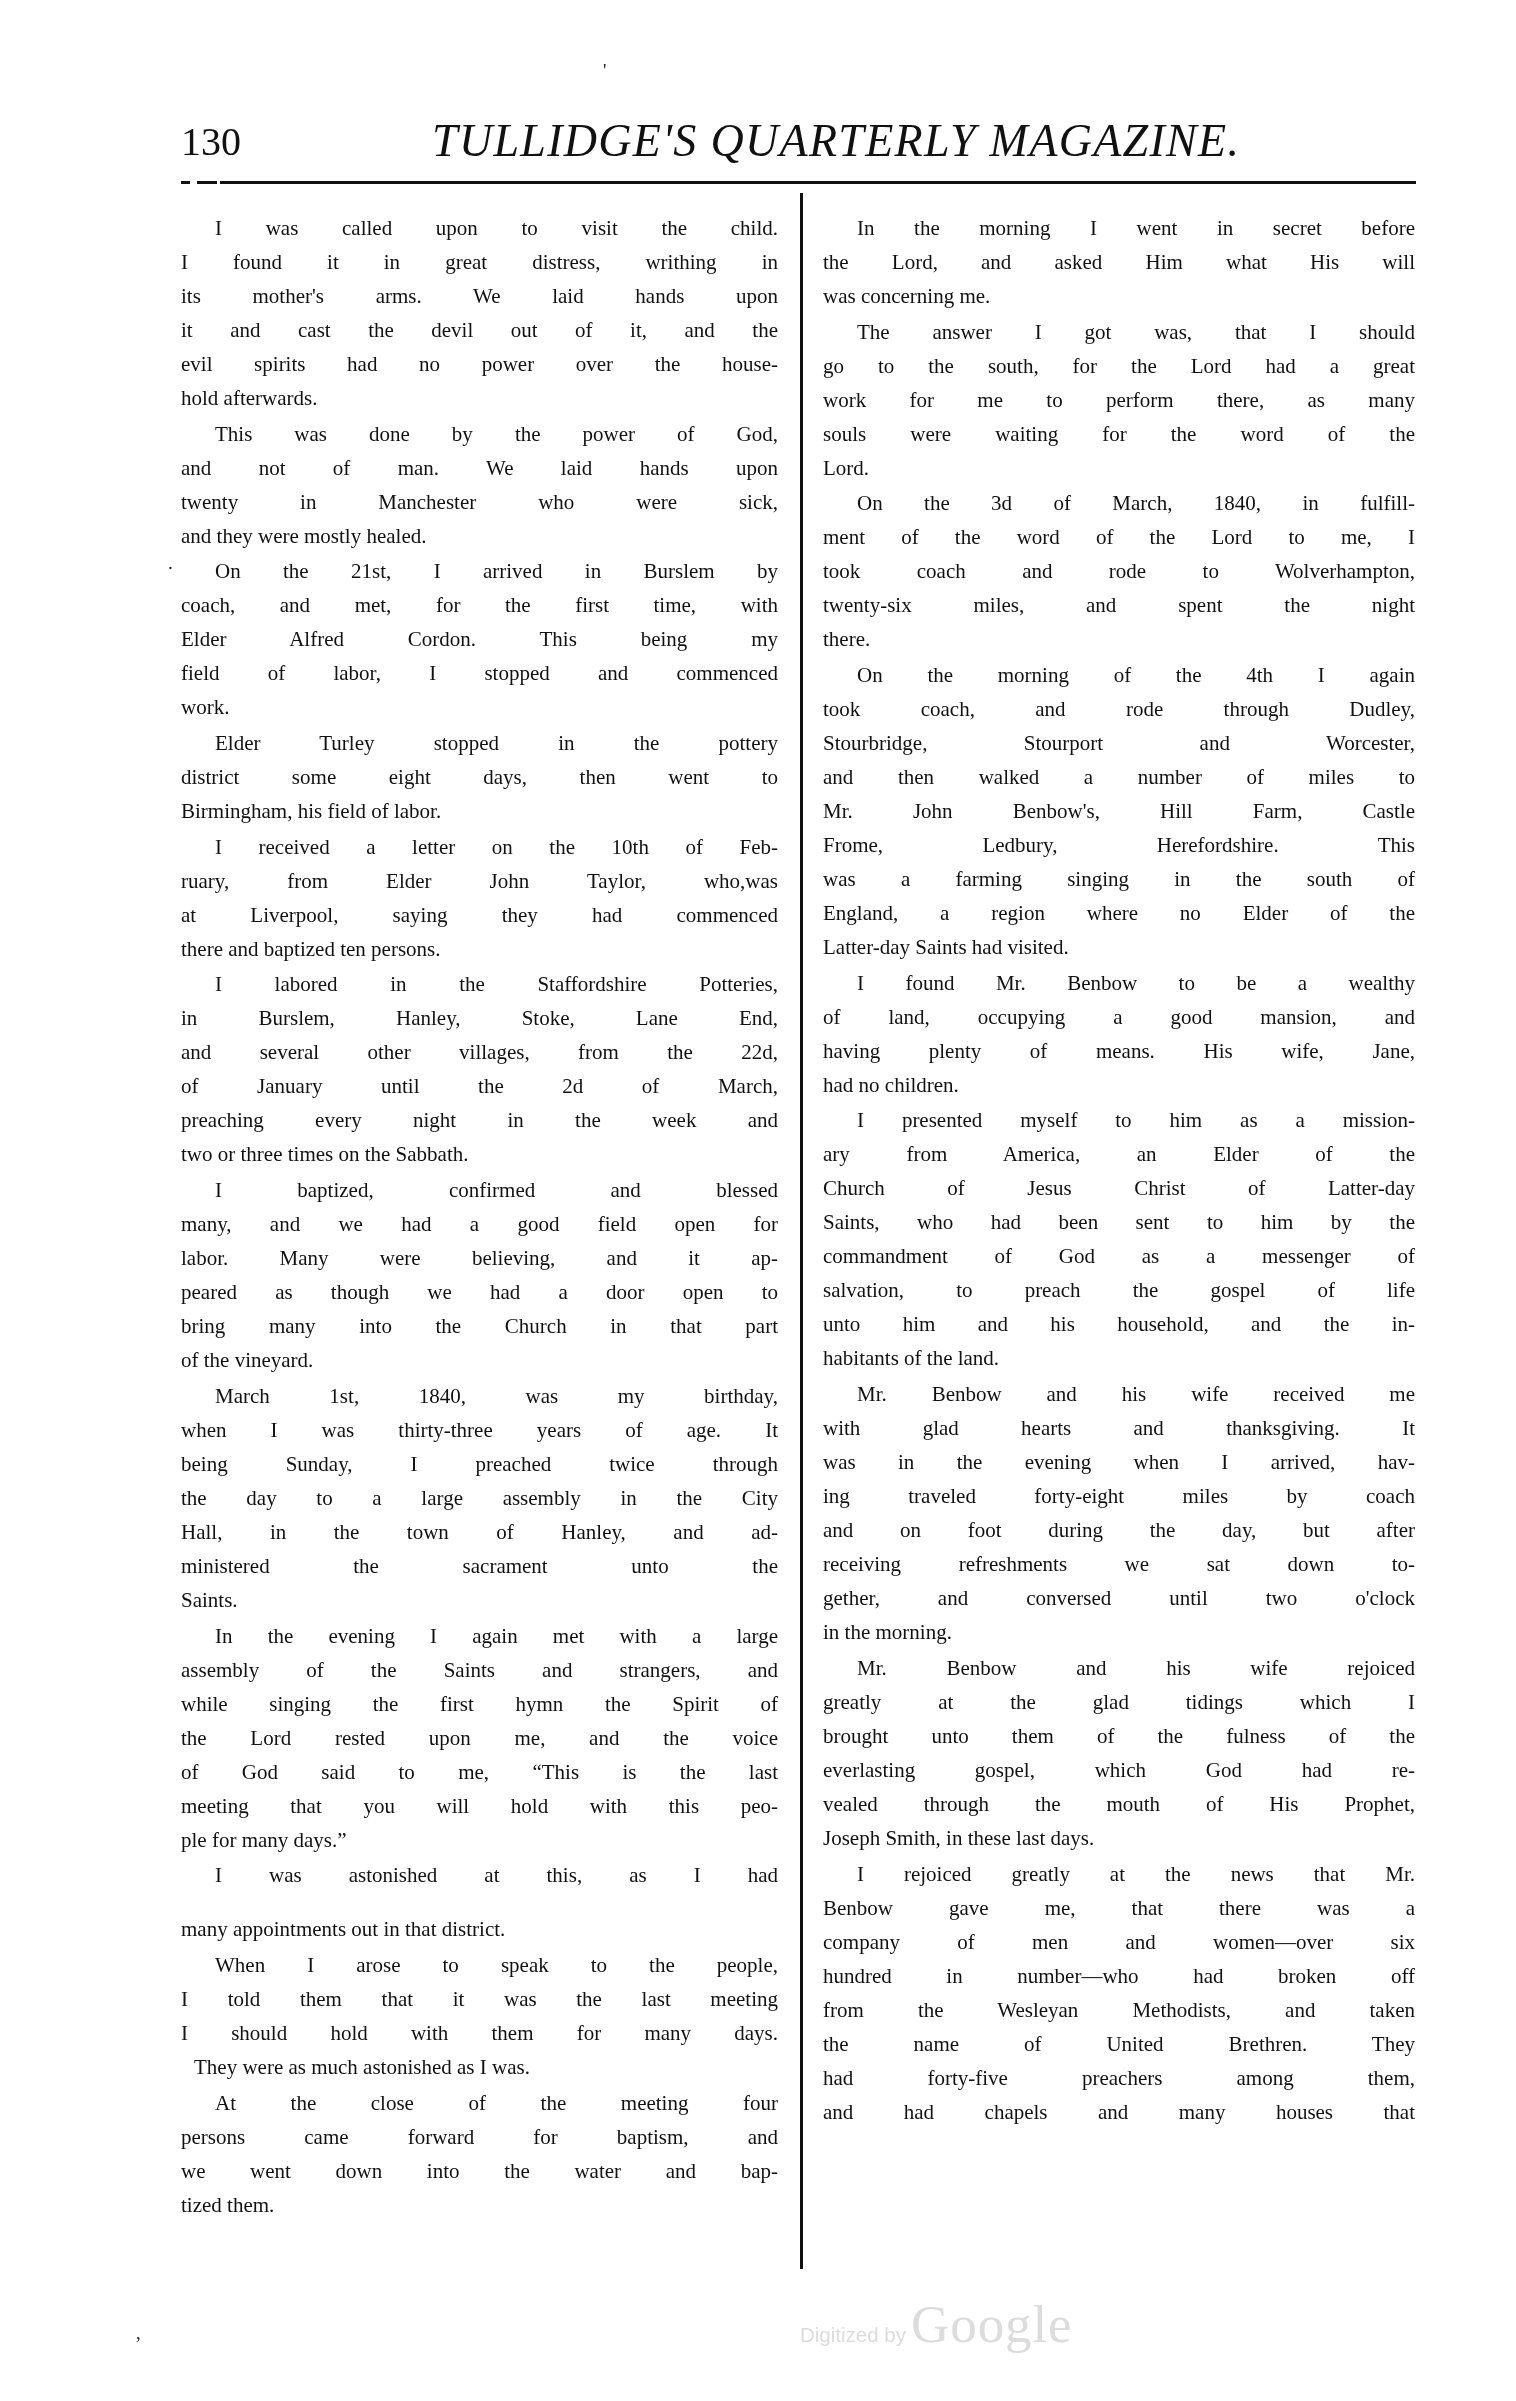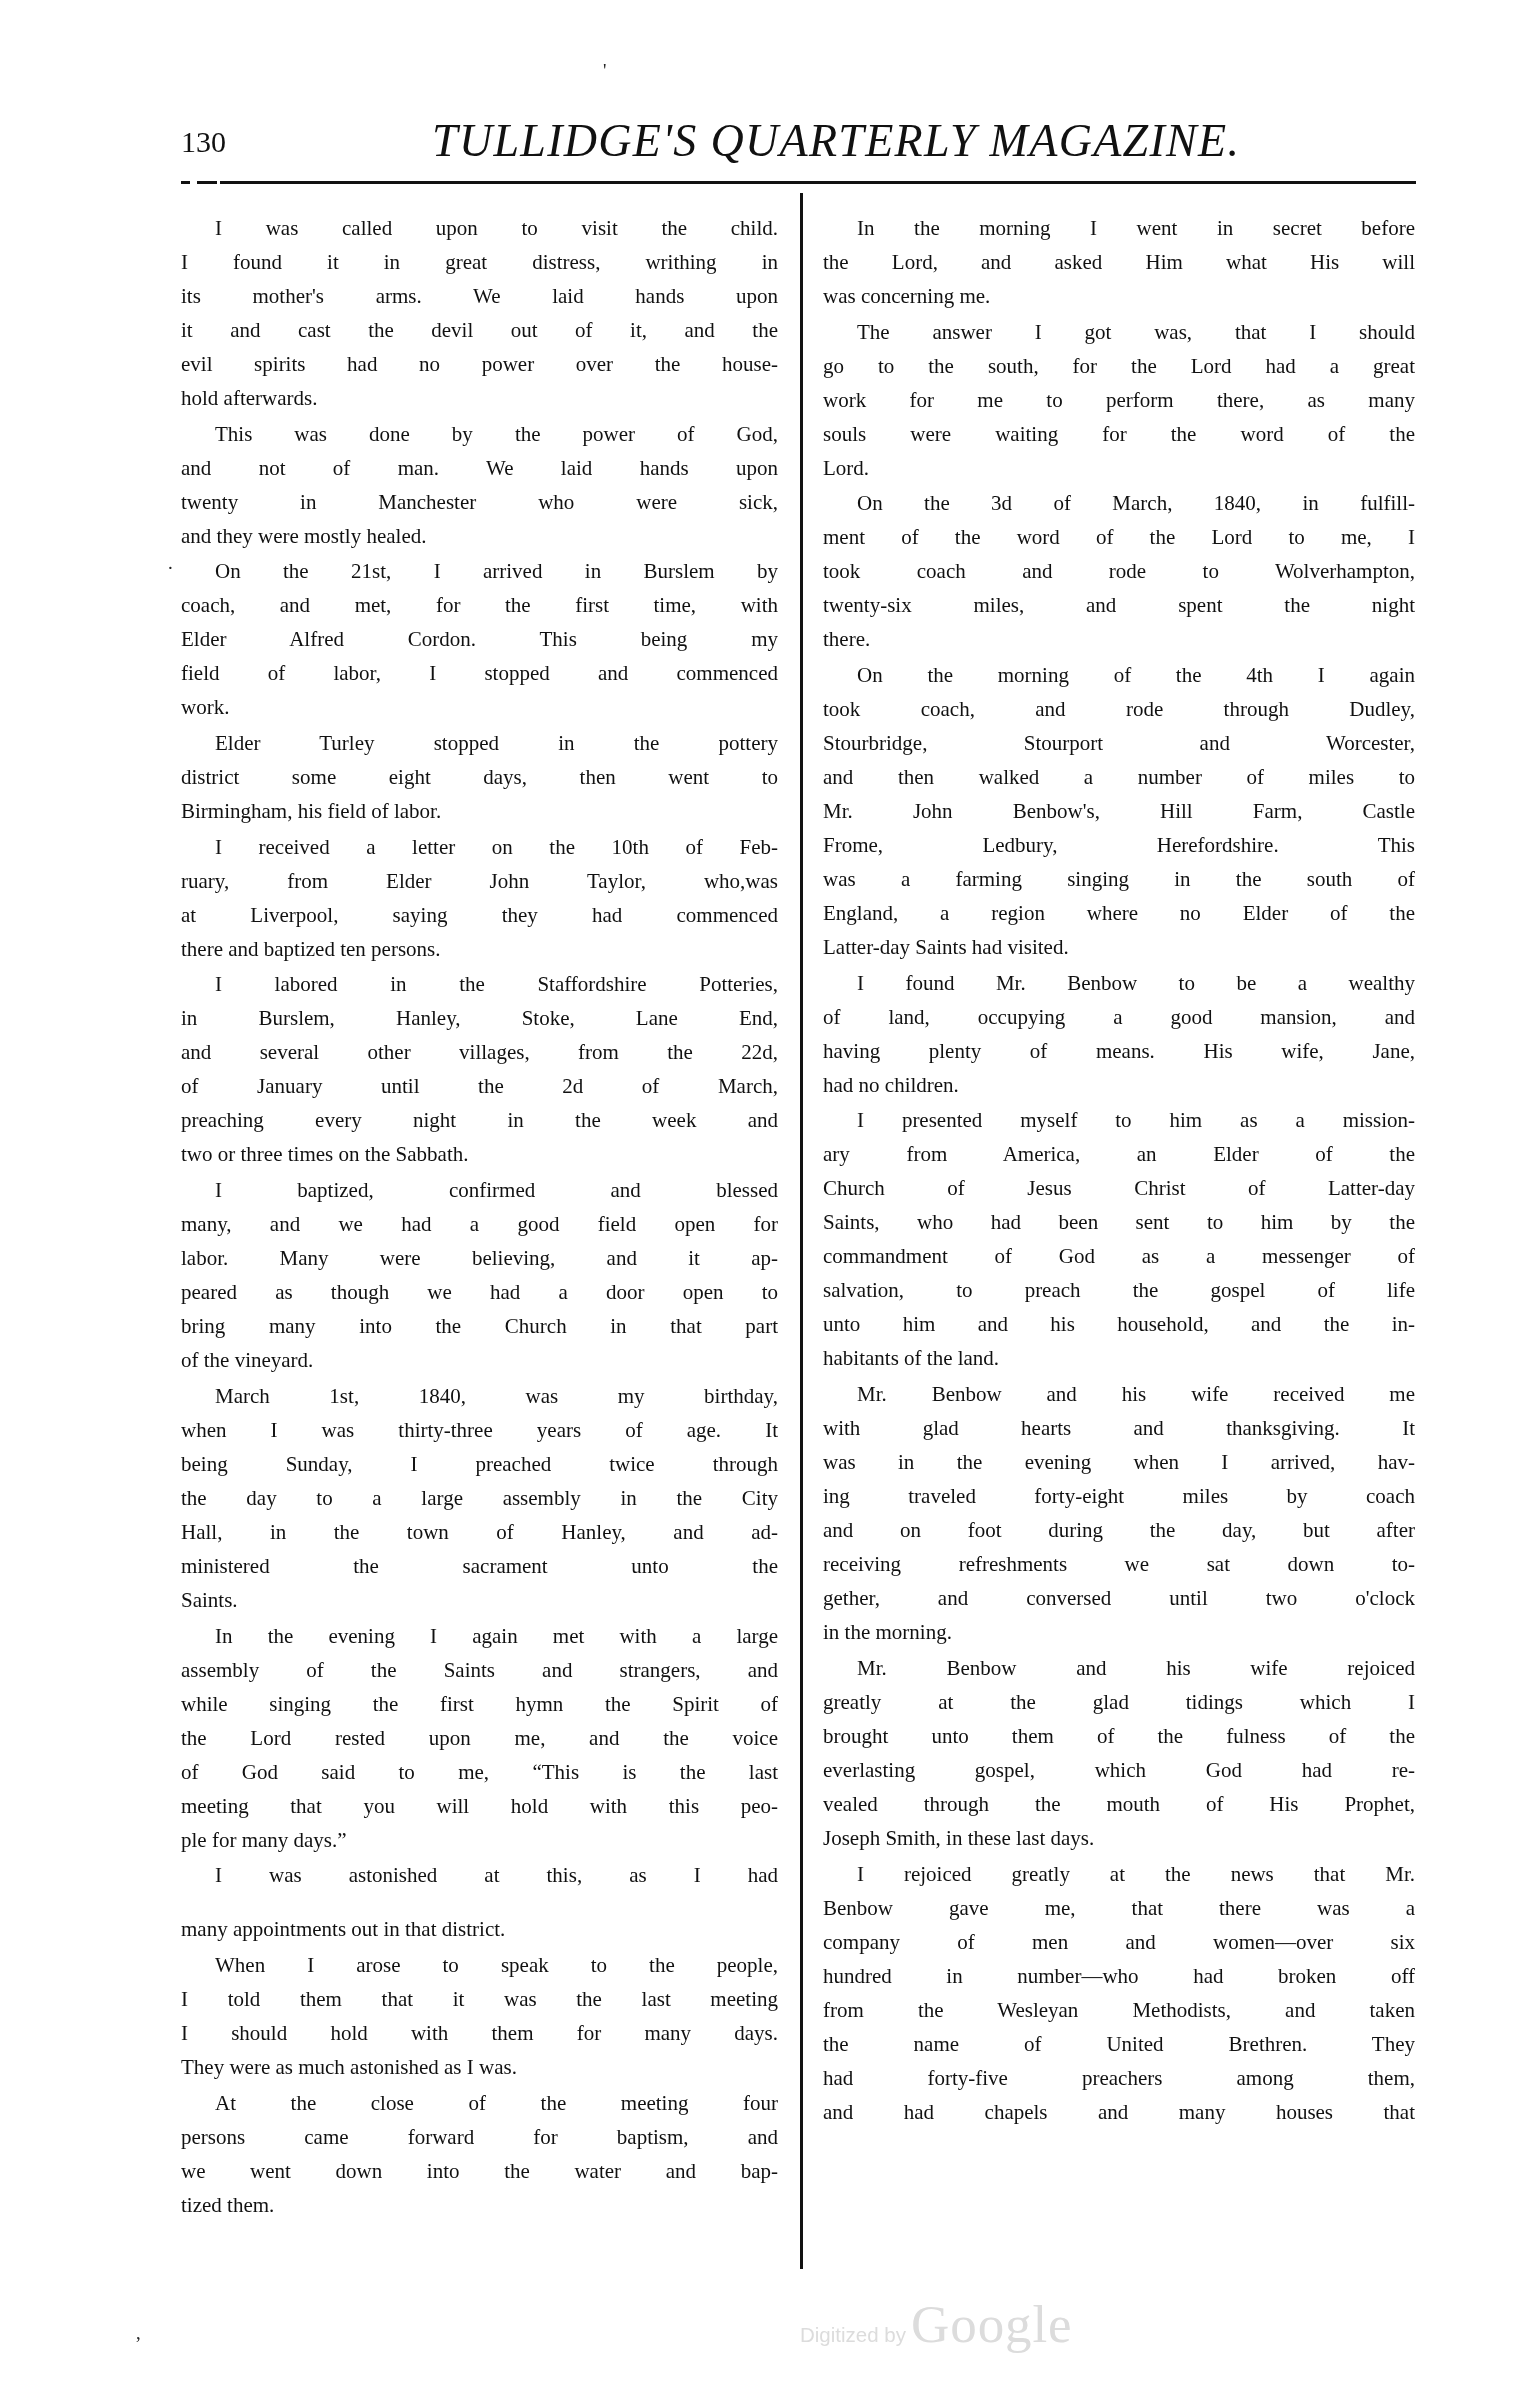--- a/index.html
+++ b/index.html
@@ -1,18 +1,18 @@
 <!DOCTYPE html>
 <html style="font-size:13.7px"><head>
 <meta charset="utf-8">
 <style>
   html, body { margin: 0; padding: 0; background: #ffffff; }
   body { width: 1516px; height: 2401px; position: relative; overflow: hidden;
          font-family: "Liberation Serif", "DejaVu Serif", serif; color: #111; }
-  .page-number { position: absolute; left: 181px; top: 125px; font-size: 30px; line-height: 34px; }
+  .page-number { position: absolute; left: 181px; top: 125px; font-size: 40px; line-height: 34px; }
   .running-head { position: absolute; left: 432px; top: 122px; width: 753px; font-size: 46px;
                   line-height: 38px; font-style: italic; letter-spacing: 1.3px; white-space: nowrap; }
   .head-rule { position: absolute; left: 181px; top: 181px; width: 1235px; height: 2.6px; background: #111; }
   .head-rule-dash { position: absolute; top: 181px; height: 2.6px; background: #fff; }
   .stray-mark { position: absolute; font-size: 19px; color: #222; }
   .column-divider { position: absolute; left: 800px; top: 193px; width: 2.6px; height: 2076px; background: #111; }
   .column { position: absolute; top: 211px; font-size: 21px; line-height: 34px; }
   .col-left { left: 181px; width: 597px; }
   .col-right { left: 823px; width: 592px; }
   .para { margin: 0 0 1.7px 0; }
@@ -108,21 +108,21 @@
         <span class="line last" style="width: 100%; box-sizing: border-box;">ple for many days.”</span>
       </div>
       <div class="para">
         <span class="line first" style="width: 100%; box-sizing: border-box;">I was astonished at this, as I had</span>
         <span class="line last" style="width: 100%; box-sizing: border-box; margin-top: 20px;">many appointments out in that district.</span>
       </div>
       <div class="para">
         <span class="line first" style="width: 100%; box-sizing: border-box;">When I arose to speak to the people,</span>
         <span class="line" style="width: 100%; box-sizing: border-box;">I told them that it was the last meeting</span>
         <span class="line" style="width: 100%; box-sizing: border-box;">I should hold with them for many days.</span>
-        <span class="line last" style="width: 100%; box-sizing: border-box;">They were as much astonished as I was.</span>
+        <span class="line last" style="width: 100%; box-sizing: border-box; margin-left: 13px;">They were as much astonished as I was.</span>
       </div>
       <div class="para">
         <span class="line first" style="width: 100%; box-sizing: border-box;">At the close of the meeting four</span>
         <span class="line" style="width: 100%; box-sizing: border-box;">persons came forward for baptism, and</span>
         <span class="line" style="width: 100%; box-sizing: border-box;">we went down into the water and bap-</span>
         <span class="line last" style="width: 100%; box-sizing: border-box;">tized them.</span>
       </div>
     </div>
   <div class="column col-right" id="col-right">
       <div class="para">

